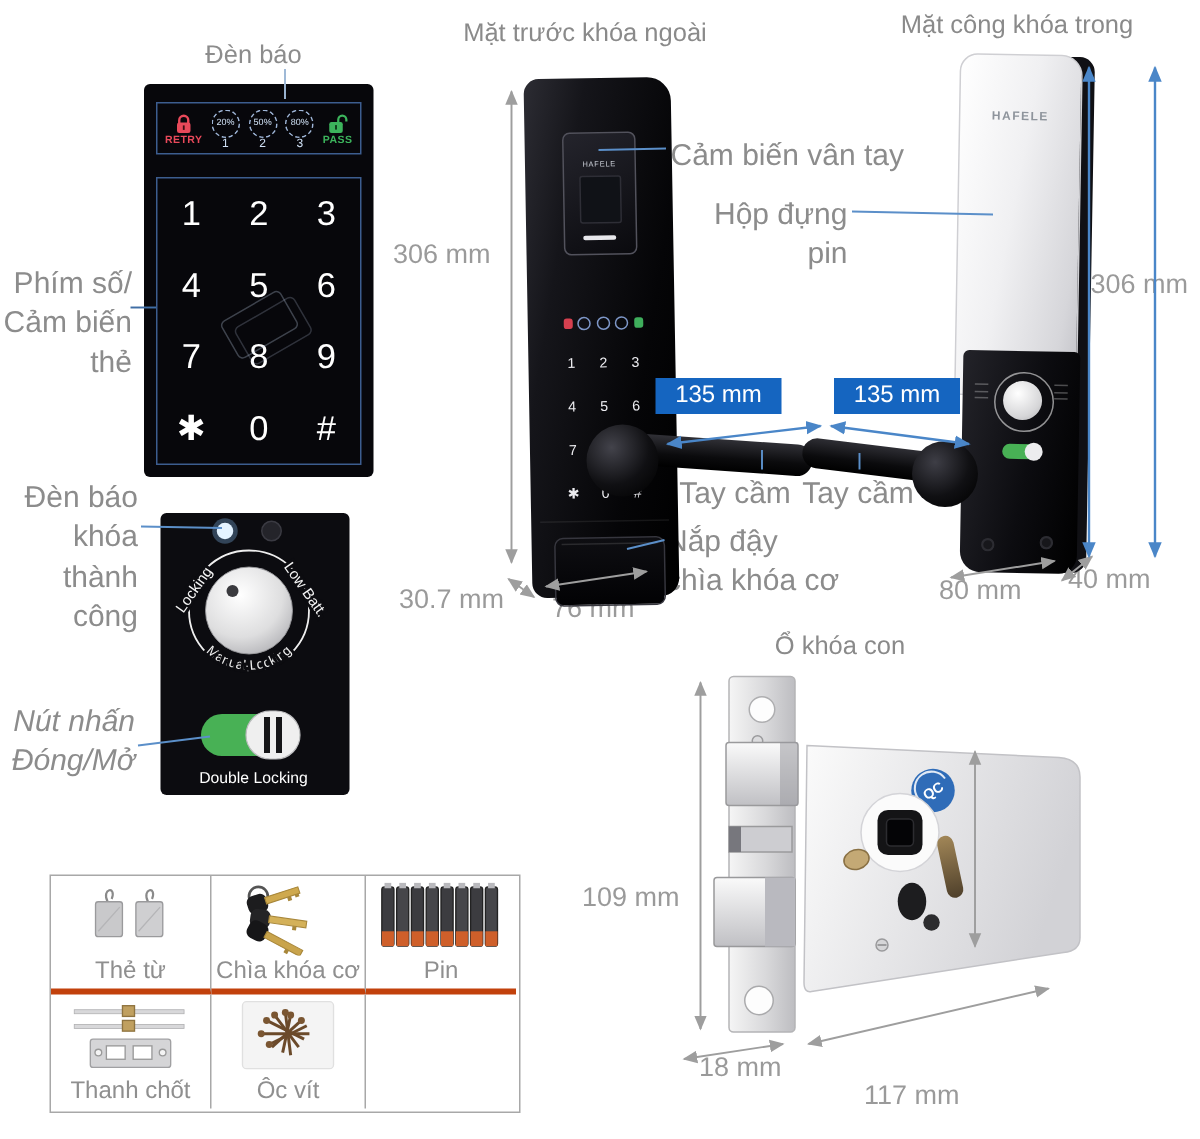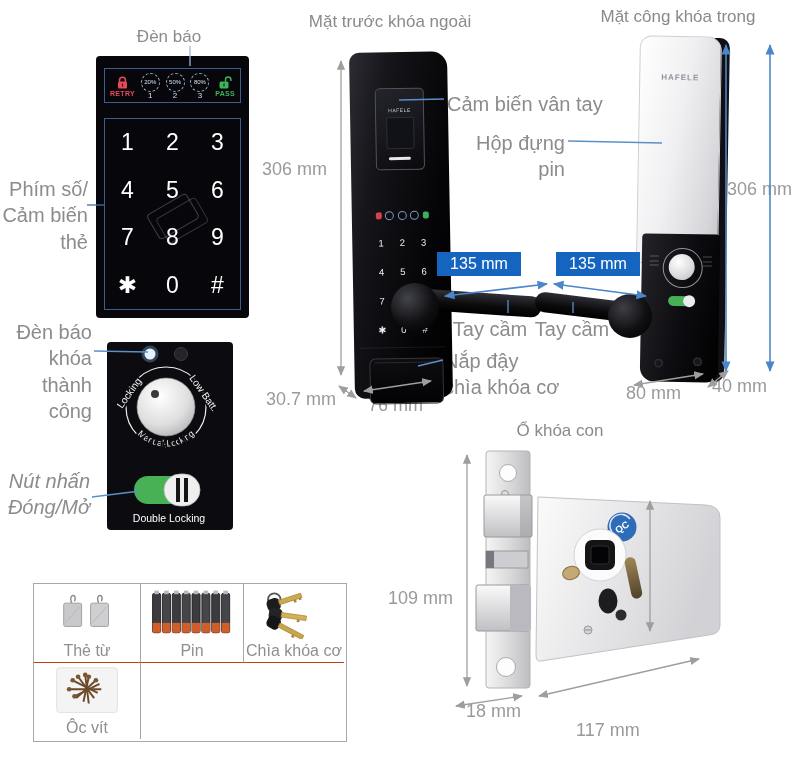--- a/index.html
+++ b/index.html
@@ -27,21 +27,21 @@
   .card-ic{position:absolute;left:54px;top:146px;width:44px;height:27px;border:1.5px solid rgba(190,205,230,.30);
            border-radius:4px;transform:rotate(-30deg);}
   .card-ic:after{content:"";position:absolute;left:5px;top:7px;width:44px;height:27px;
            border:1.5px solid rgba(190,205,230,.22);border-radius:4px;}
   
   .dial-device{position:absolute;left:107px;top:342px;width:126px;height:188px;background:#0c0c10;border-radius:4px;z-index:2;}
   
   .acc-title{position:absolute;left:30px;top:555px;color:#8a8a8a;font-size:17px;}
   .acc-table{position:absolute;left:33px;top:583px;width:312px;height:157px;border:1px solid #a8a8a8;
              display:grid;grid-template-columns:107px 103px 100px;grid-template-rows:79px 76px;z-index:2;}
-  .acc-cell{border-right:1px solid #a8a8a8;border-bottom:1px solid #c2410c;display:flex;flex-direction:column;
+  .acc-cell{border-right:1px solid #a8a8a8;border-bottom:4px solid #c2410c;display:flex;flex-direction:column;
             align-items:center;justify-content:flex-end;overflow:hidden;}
   .acc-cell:nth-child(3n){border-right:none;}
   .acc-cell:nth-child(n+4){border-bottom:none;}
   .acc-img{flex:1;display:flex;align-items:center;justify-content:center;width:100%;}
   .acc-cap{color:#8f8f8f;font-size:16px;line-height:1.25;padding-bottom:1px;white-space:nowrap;}
   
   .olock{position:absolute;left:352px;top:52px;width:98px;height:346px;z-index:2;
          background:linear-gradient(100deg,#2c2c33 0%,#15151a 26%,#050507 70%,#000 100%);
          border-radius:10px 16px 12px 10px;transform:rotate(-1deg);}
   .fp{position:absolute;left:25px;top:36px;width:47px;height:80px;border:1px solid #52525c;border-radius:5px;
@@ -243,20 +243,44 @@
       <div class="acc-img">
           <svg width="90" height="52" viewBox="0 0 100 58">
         <path d="M33,18 C28,8 40,6 36,16" fill="none" stroke="#8a8a8a" stroke-width="1.6"></path>
         <path d="M63,18 C58,8 70,6 66,16" fill="none" stroke="#8a8a8a" stroke-width="1.6"></path>
         <rect x="24" y="18" width="20" height="26" rx="2" fill="#c9c9cb" stroke="#9a9a9c"></rect>
         <rect x="54" y="18" width="20" height="26" rx="2" fill="#cfcfd1" stroke="#9a9a9c"></rect>
         <path d="M26,40 L42,22 M56,40 L72,22" stroke="#b5b5b7" stroke-width="1"></path>
       </svg>
         </div>
       <div class="acc-cap">Thẻ từ</div>
+    </div>
+    <div class="acc-cell">
+      <div class="acc-img">
+          <svg width="96" height="52" viewBox="0 0 100 58">
+        <circle cx="28" cy="14" r="7" fill="none" stroke="#555" stroke-width="2"></circle>
+        <g transform="rotate(-18 30 20)">
+              <rect x="20" y="12" width="15" height="14" rx="5" fill="#1c1c1e"></rect>
+              <rect x="34" y="16" width="26" height="5" fill="#cfa94e" stroke="#a8873a" stroke-width="0.8"></rect>
+              <rect x="50" y="21" width="3" height="3" fill="#a8873a"></rect>
+              <rect x="56" y="21" width="3" height="2" fill="#a8873a"></rect>
+            </g>
+        <g transform="rotate(8 32 30)">
+              <rect x="22" y="24" width="15" height="14" rx="5" fill="#242426"></rect>
+              <rect x="36" y="28" width="28" height="5" fill="#d4b159" stroke="#a8873a" stroke-width="0.8"></rect>
+              <rect x="54" y="33" width="3" height="3" fill="#a8873a"></rect>
+            </g>
+        <g transform="rotate(28 30 40)">
+              <rect x="20" y="34" width="15" height="14" rx="5" fill="#161618"></rect>
+              <rect x="34" y="38" width="30" height="5" fill="#c9a44c" stroke="#a8873a" stroke-width="0.8"></rect>
+              <rect x="52" y="43" width="3" height="3" fill="#a8873a"></rect>
+            </g>
+      </svg>
+        </div>
+      <div class="acc-cap">Chìa khóa cơ</div>
     </div>
     <div class="acc-cell">
       <div class="acc-img">
           <svg width="94" height="52" viewBox="0 0 100 58">
         <g>
           <rect x="6" y="7" width="9" height="44" rx="2" fill="#3c3c40" stroke="#222"></rect>
               <rect x="8" y="4" width="5" height="4" fill="#b9b9bd"></rect>
               <rect x="6" y="40" width="9" height="11" fill="#cf5f2a"></rect>
           <rect x="17" y="7" width="9" height="44" rx="2" fill="#46464a" stroke="#222"></rect>
               <rect x="19" y="4" width="5" height="4" fill="#b9b9bd"></rect>
@@ -279,41 +303,33 @@
           <rect x="83" y="7" width="9" height="44" rx="2" fill="#46464a" stroke="#222"></rect>
               <rect x="85" y="4" width="5" height="4" fill="#b9b9bd"></rect>
               <rect x="83" y="40" width="9" height="11" fill="#cf5f2a"></rect>
         </g>
       </svg>
         </div>
       <div class="acc-cap">Pin</div>
     </div>
     <div class="acc-cell">
       <div class="acc-img">
-          <svg width="96" height="52" viewBox="0 0 100 58">
-        <circle cx="28" cy="14" r="7" fill="none" stroke="#555" stroke-width="2"></circle>
-        <g transform="rotate(-18 30 20)">
-              <rect x="20" y="12" width="15" height="14" rx="5" fill="#1c1c1e"></rect>
-              <rect x="34" y="16" width="26" height="5" fill="#cfa94e" stroke="#a8873a" stroke-width="0.8"></rect>
-              <rect x="50" y="21" width="3" height="3" fill="#a8873a"></rect>
-              <rect x="56" y="21" width="3" height="2" fill="#a8873a"></rect>
-            </g>
-        <g transform="rotate(8 32 30)">
-              <rect x="22" y="24" width="15" height="14" rx="5" fill="#242426"></rect>
-              <rect x="36" y="28" width="28" height="5" fill="#d4b159" stroke="#a8873a" stroke-width="0.8"></rect>
-              <rect x="54" y="33" width="3" height="3" fill="#a8873a"></rect>
-            </g>
-        <g transform="rotate(28 30 40)">
-              <rect x="20" y="34" width="15" height="14" rx="5" fill="#161618"></rect>
-              <rect x="34" y="38" width="30" height="5" fill="#c9a44c" stroke="#a8873a" stroke-width="0.8"></rect>
-              <rect x="52" y="43" width="3" height="3" fill="#a8873a"></rect>
-            </g>
+          <svg width="96" height="50" viewBox="0 0 100 56">
+        <rect x="8" y="8" width="82" height="3" fill="#d8d8da" stroke="#b0b0b2" stroke-width="0.6"></rect>
+        <rect x="44" y="5" width="9" height="8" fill="#c0a060" stroke="#8f7440"></rect>
+        <rect x="8" y="19" width="82" height="3" fill="#d8d8da" stroke="#b0b0b2" stroke-width="0.6"></rect>
+        <rect x="44" y="16" width="9" height="8" fill="#c0a060" stroke="#8f7440"></rect>
+        <rect x="20" y="30" width="60" height="21" rx="2" fill="#d5d5d7" stroke="#a0a0a2"></rect>
+        <circle cx="26" cy="40" r="2.5" fill="#f4f4f4" stroke="#999"></circle>
+            <circle cx="74" cy="40" r="2.5" fill="#f4f4f4" stroke="#999"></circle>
+        <rect x="32" y="35" width="14" height="10" fill="#fff" stroke="#999"></rect>
+            <rect x="52" y="35" width="14" height="10" fill="#fff" stroke="#999"></rect>
       </svg>
         </div>
-      <div class="acc-cap">Chìa khóa cơ</div>
+      <div class="acc-cap">Thanh chốt</div>
     </div>
     <div class="acc-cell">
       <div class="acc-img">
           <svg width="90" height="50" viewBox="0 0 100 56">
         <rect x="16" y="2" width="68" height="50" rx="3" fill="#f4f4f4" stroke="#e0e0e0"></rect>
         <g stroke="#6b4a2a" stroke-width="2.2">
           <line x1="34" y1="16" x2="62" y2="30"></line>
               <line x1="40" y1="12" x2="58" y2="36"></line>
           <line x1="52" y1="12" x2="46" y2="40"></line>
               <line x1="60" y1="16" x2="38" y2="36"></line>

